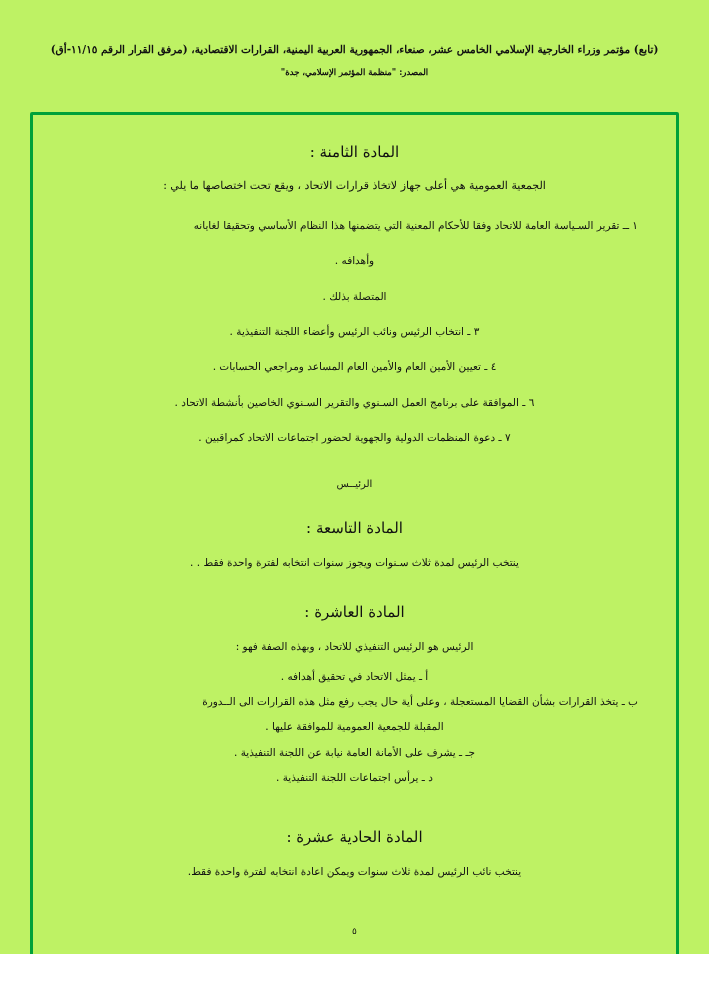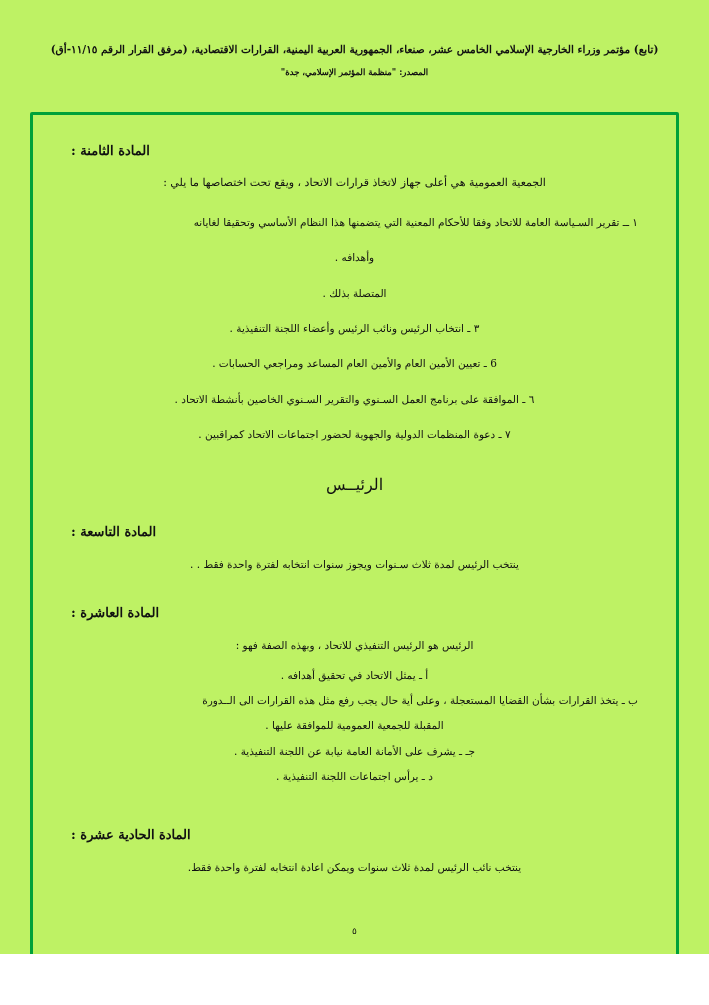--- a/index.html
+++ b/index.html
@@ -51,43 +51,43 @@
   }
   .frame-inner {
     position: absolute;
     top: 0; right: 0; left: 0; bottom: 0;
     padding: 28px 38px 20px 38px;
     box-sizing: border-box;
     direction: rtl;
   }
   
   .art-title {
-    font-size: 13px;
-    text-align: left;
+    font-size: 15px;
+    text-align: center;
     margin: 0 0 16px 0;
-    font-weight: bold;
+    font-weight: normal;
   }
   .lead {
     font-size: 11px;
     text-align: center;
     margin: 0 0 20px 0;
     line-height: 1.7;
   }
   .clause {
     font-size: 10.5px;
     line-height: 1.85;
     margin: 16px 0 9px 0;
     text-align: justify;
     text-justify: inter-word;
   }
   .clause.center {
     text-align: center;
   }
   .chair {
-    font-size: 16px;
+    font-size: 10px;
     text-align: center;
     margin: 30px 0 30px 0;
   }
   .para-center {
     font-size: 10.5px;
     text-align: center;
     line-height: 1.9;
     margin: 0 0 10px 0;
   }
   .sub {
@@ -124,21 +124,21 @@
     <div class="frame-inner">
 
       <div>
         <div class="art-title">المادة الثامنة :</div>
         <div class="lead">الجمعية العمومية هي أعلى جهاز لاتخاذ قرارات الاتحاد ، ويقع تحت اختصاصها ما يلي :</div>
 
         <div class="clause">١ ــ تقرير السـياسة العامة للاتحاد وفقا للأحكام المعنية التي يتضمنها هذا النظام الأساسي وتحقيقا لغايانه</div>
         <div class="clause center">وأهدافه .</div>
         <div class="clause center">المتصلة بذلك .</div>
         <div class="clause center">٣ ـ انتخاب الرئيس ونائب الرئيس وأعضاء اللجنة التنفيذية .</div>
-        <div class="clause center">6 ـ تعيين الأمين العام والأمين العام المساعد ومراجعي الحسابات .</div>
+        <div class="clause center">٤ ـ تعيين الأمين العام والأمين العام المساعد ومراجعي الحسابات .</div>
         <div class="clause center">٦ ـ الموافقة على برنامج العمل السـنوي والتقرير السـنوي الخاصين بأنشطة الاتحاد .</div>
         <div class="clause center">٧ ـ دعوة المنظمات الدولية والجهوية لحضور اجتماعات الاتحاد كمراقبين .</div>
       </div>
 
       <div class="chair">الرئيــس</div>
 
       <div>
         <div class="art-title">المادة التاسعة :</div>
         <div class="para-center">ينتخب الرئيس لمدة ثلاث سـنوات ويجوز سنوات انتخابه لفترة واحدة فقط .  .</div>
       </div>

